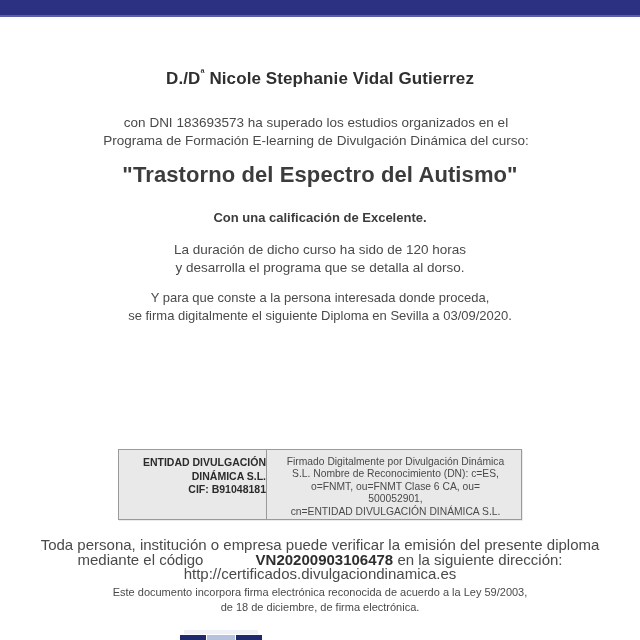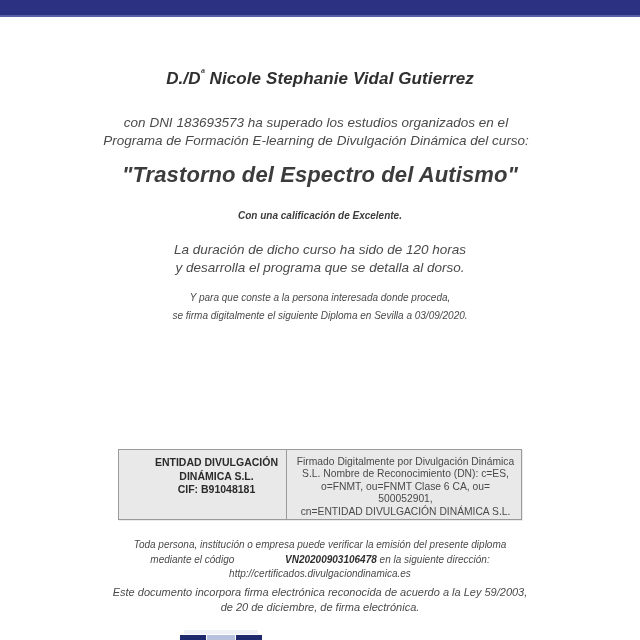--- a/index.html
+++ b/index.html
@@ -35,21 +35,21 @@
 
   
   .sheet {
     position: absolute;
     top: 17px; left: 0;
     width: 640px;
     height: 623px;
     background: #ffffff;
   }
 
-  .center { text-align: center; font-style: italic; }
+  .center { text-align: center; }
 
   .recipient-name {
     position: absolute;
     top: 52px; left: 0; width: 640px;
     font-size: 17px;
     font-weight: bold;
     color: #2f2f2f;
     letter-spacing: 0.1px;
   }
   .recipient-name sup {
@@ -71,37 +71,37 @@
     top: 145px; left: 0; width: 640px;
     font-size: 22px;
     font-weight: bold;
     color: #3c3c3c;
     letter-spacing: 0.1px;
   }
 
   .grade-line {
     position: absolute;
     top: 193px; left: 0; width: 640px;
-    font-size: 10px;
+    font-size: 13px;
     font-weight: bold;
     color: #3c3c3c;
   }
 
   .duration-block {
     position: absolute;
     top: 224px; left: 0; width: 640px;
     font-size: 13.5px;
     line-height: 18px;
     color: #4a4a4a;
   }
 
   .attest-block {
     position: absolute;
     top: 272px; left: 0; width: 640px;
-    font-size: 10px;
+    font-size: 13px;
     line-height: 18px;
     color: #4a4a4a;
   }
 
   
   .signature-box {
     position: absolute;
     top: 432px;
     left: 118px;
     width: 404px;
@@ -115,37 +115,36 @@
   }
   .sig-left {
     width: 148px;
     box-sizing: border-box;
     border-right: 1px solid #9a9a9a;
     padding: 6px 0 0 8px;
     font-size: 10.5px;
     font-weight: bold;
     line-height: 13.5px;
     color: #2b2b2b;
-    text-align: center;
-    margin-left: 20px;
+    text-align: right;
   }
   .sig-right {
     flex: 1;
     padding: 6px 6px 0 9px;
     font-size: 10.3px;
     line-height: 12.4px;
     color: #4a4a4a;
     text-align: center;
   }
 
   
   .verify-block {
     position: absolute;
     top: 521px; left: 0; width: 640px;
-    font-size: 10px;
+    font-size: 15px;
     line-height: 14.5px;
     color: #4a4a4a;
   }
   .verify-code { font-weight: bold; color: #2f2f2f; margin-left: 48px; }
 
   .law-block {
     position: absolute;
     top: 568px; left: 0; width: 640px;
     font-size: 11px;
     line-height: 14.5px;
@@ -223,21 +222,21 @@
   </div>
 
   <div class="verify-block center">
     <div>Toda persona, institución o empresa puede verificar la emisión del presente diploma</div>
     <div><span>mediante el código </span><span class="verify-code">VN20200903106478</span><span> en la siguiente dirección:</span></div>
     <div>http://certificados.divulgaciondinamica.es</div>
   </div>
 
   <div class="law-block center">
     <div>Este documento incorpora firma electrónica reconocida de acuerdo a la Ley 59/2003,</div>
-    <div>de 20 de diciembre, de firma electrónica.</div>
+    <div>de 18 de diciembre, de firma electrónica.</div>
   </div>
 
 </div>
 
 <div class="bottom-logo">
   <div class="bl-ghost"></div>
   <div class="bl-bar bl-a"></div>
   <div class="bl-bar bl-b"></div>
   <div class="bl-bar bl-c"></div>
 </div>

